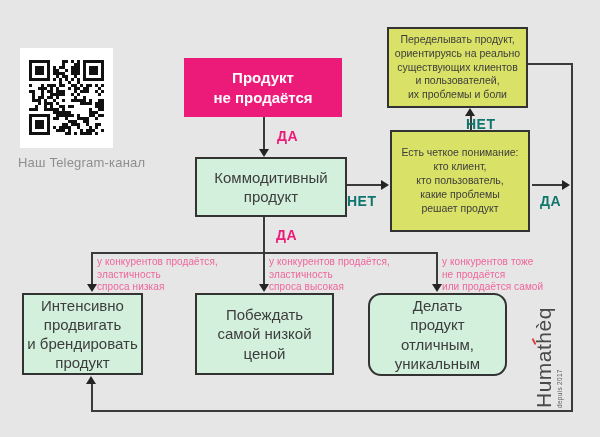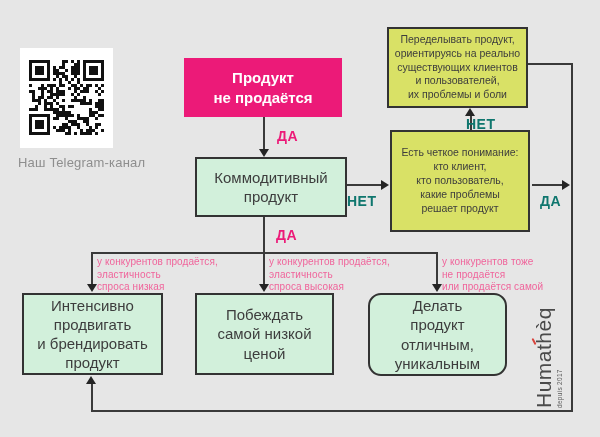--- a/index.html
+++ b/index.html
@@ -403,21 +403,21 @@
 существующих клиентов
 и пользователей,
 их проблемы и боли</div>
 
   <div class="node yellow bordered node-sm" style="left:390px;top:130px;width:140px;height:102px;">Есть четкое понимание:
 кто клиент,
 кто пользователь,
 какие проблемы
 решает продукт</div>
 
-  <div class="node green bordered node-lg" style="left:22px;top:293px;width:141px;height:82px;">Интенсивно
+  <div class="node green bordered node-lg" style="left:22px;top:293px;width:121px;height:82px;">Интенсивно
 продвигать
 и брендировать
 продукт</div>
 
   <div class="node green bordered node-lg" style="left:195px;top:293px;width:139px;height:82px;">Побеждать
 самой низкой
 ценой</div>
 
   <div class="node green bordered node-lg" style="left:368px;top:293px;width:139px;height:83px;border-radius:13px;">Делать
 продукт

